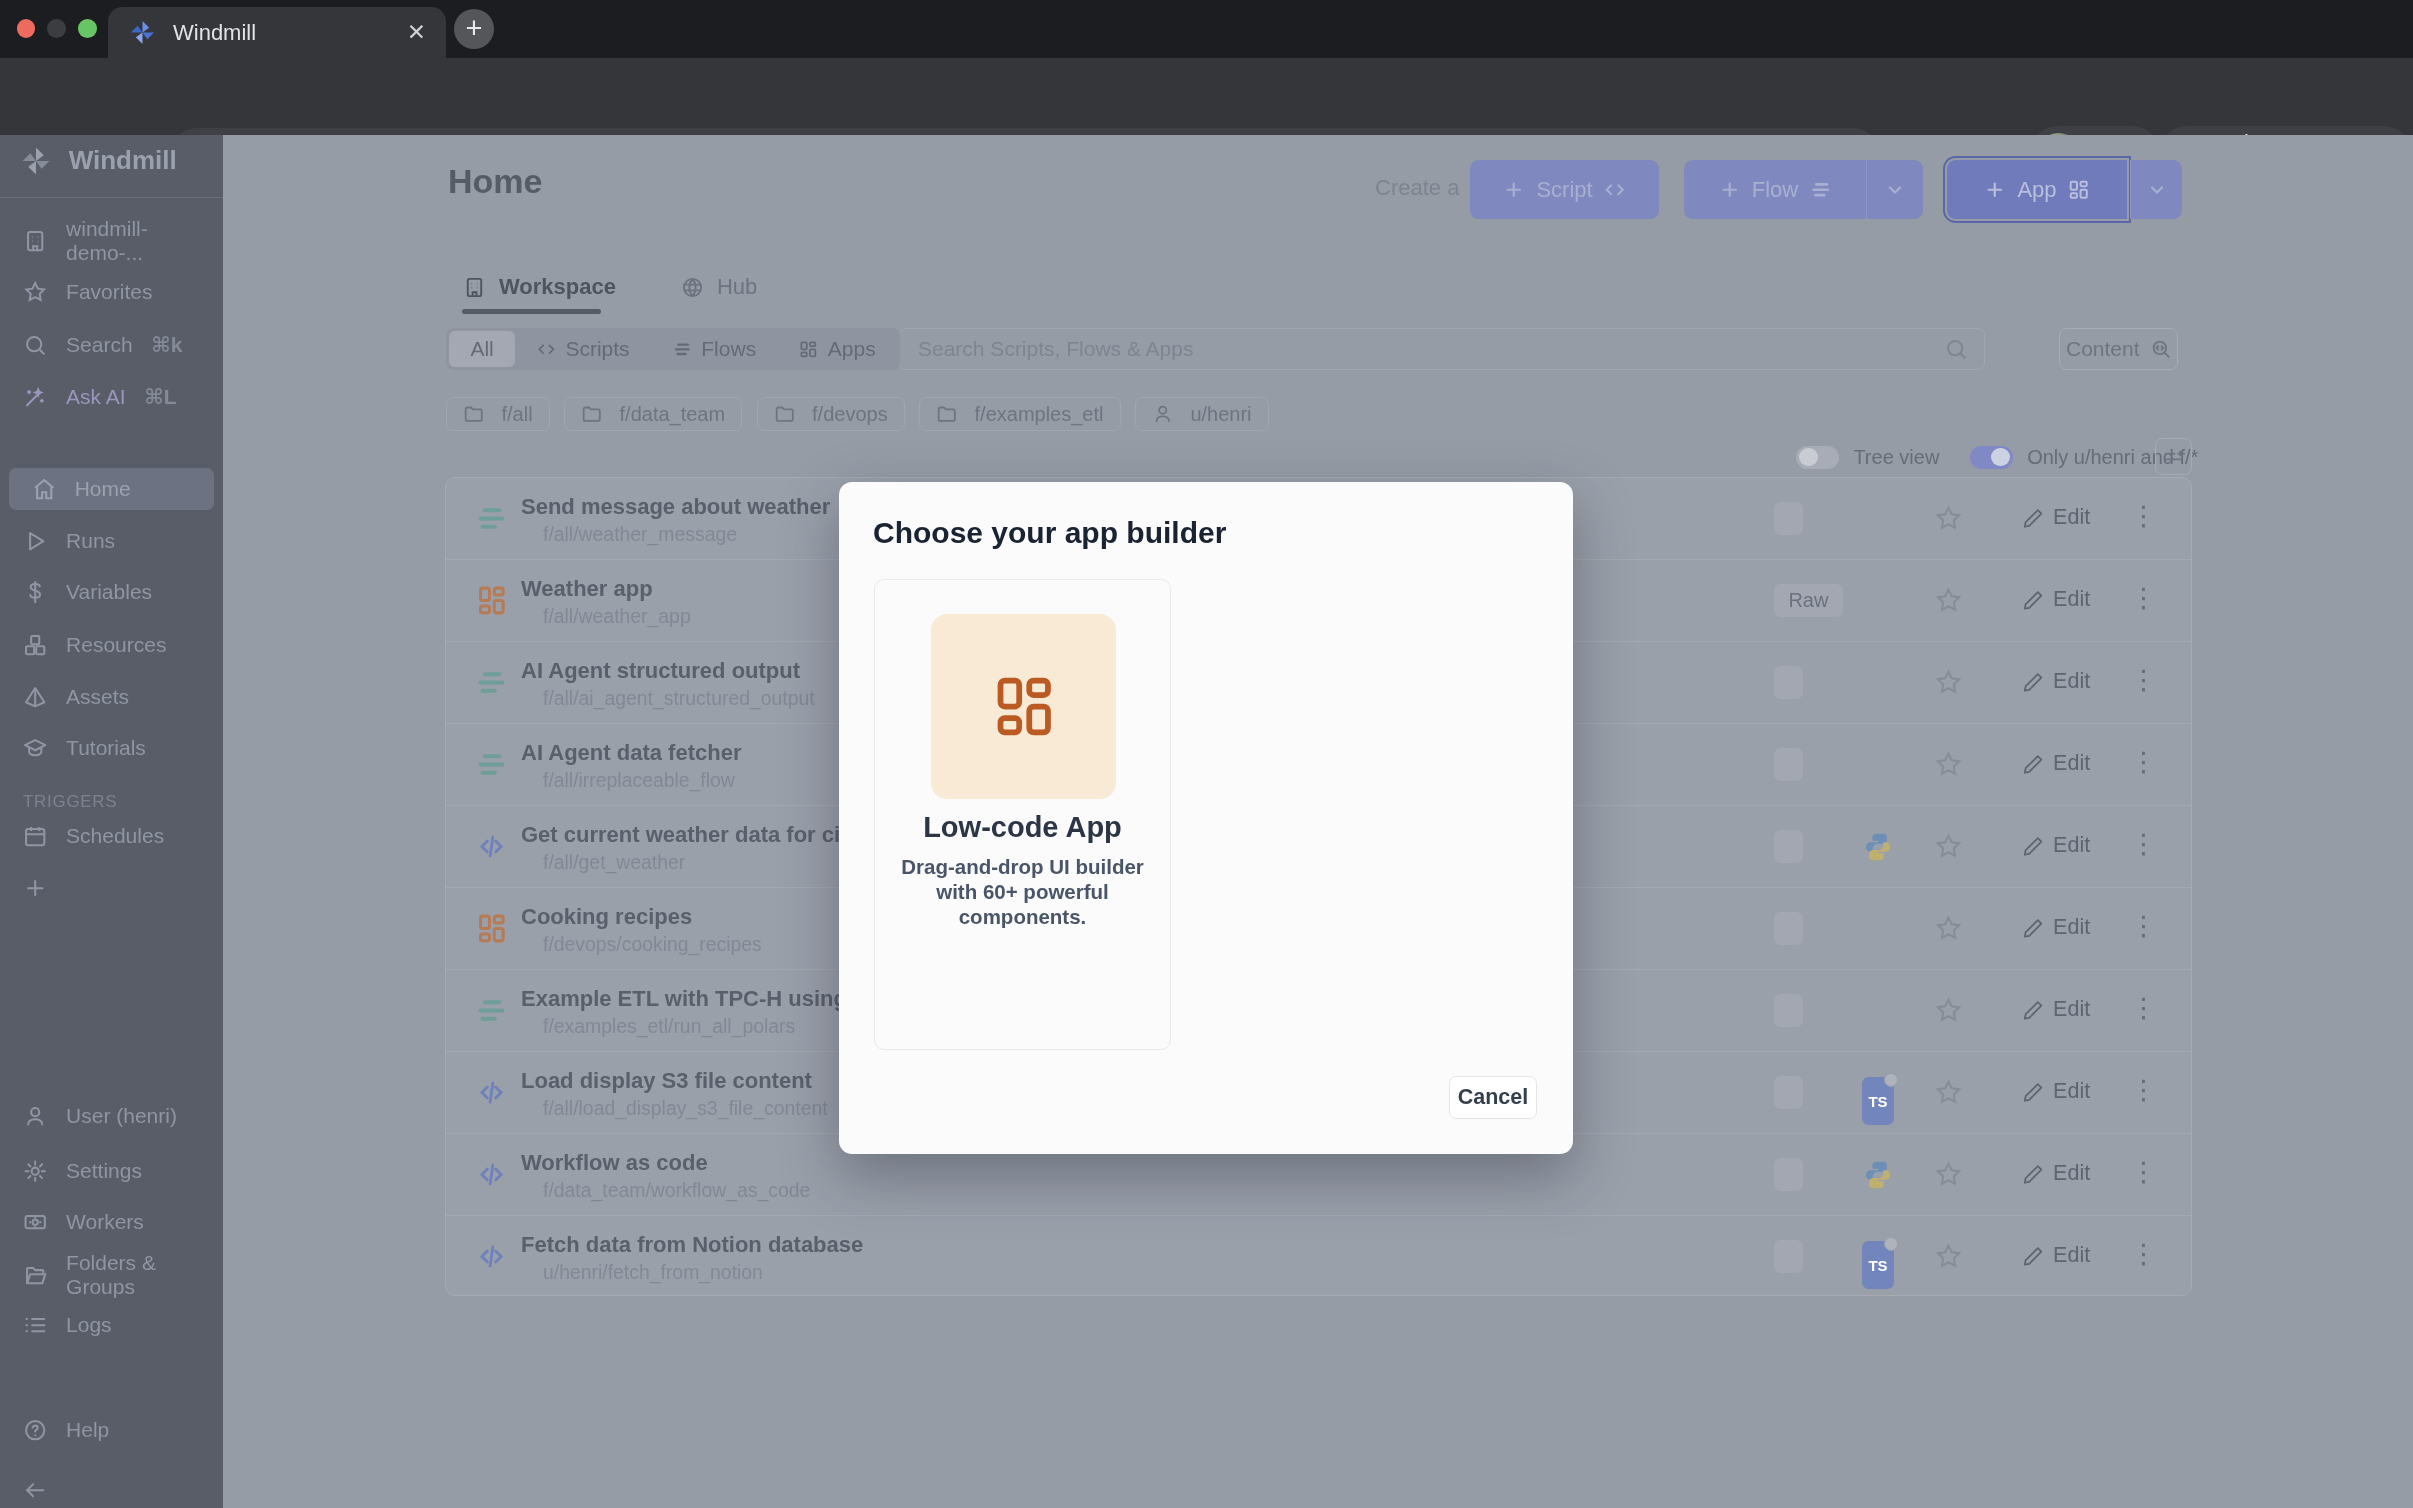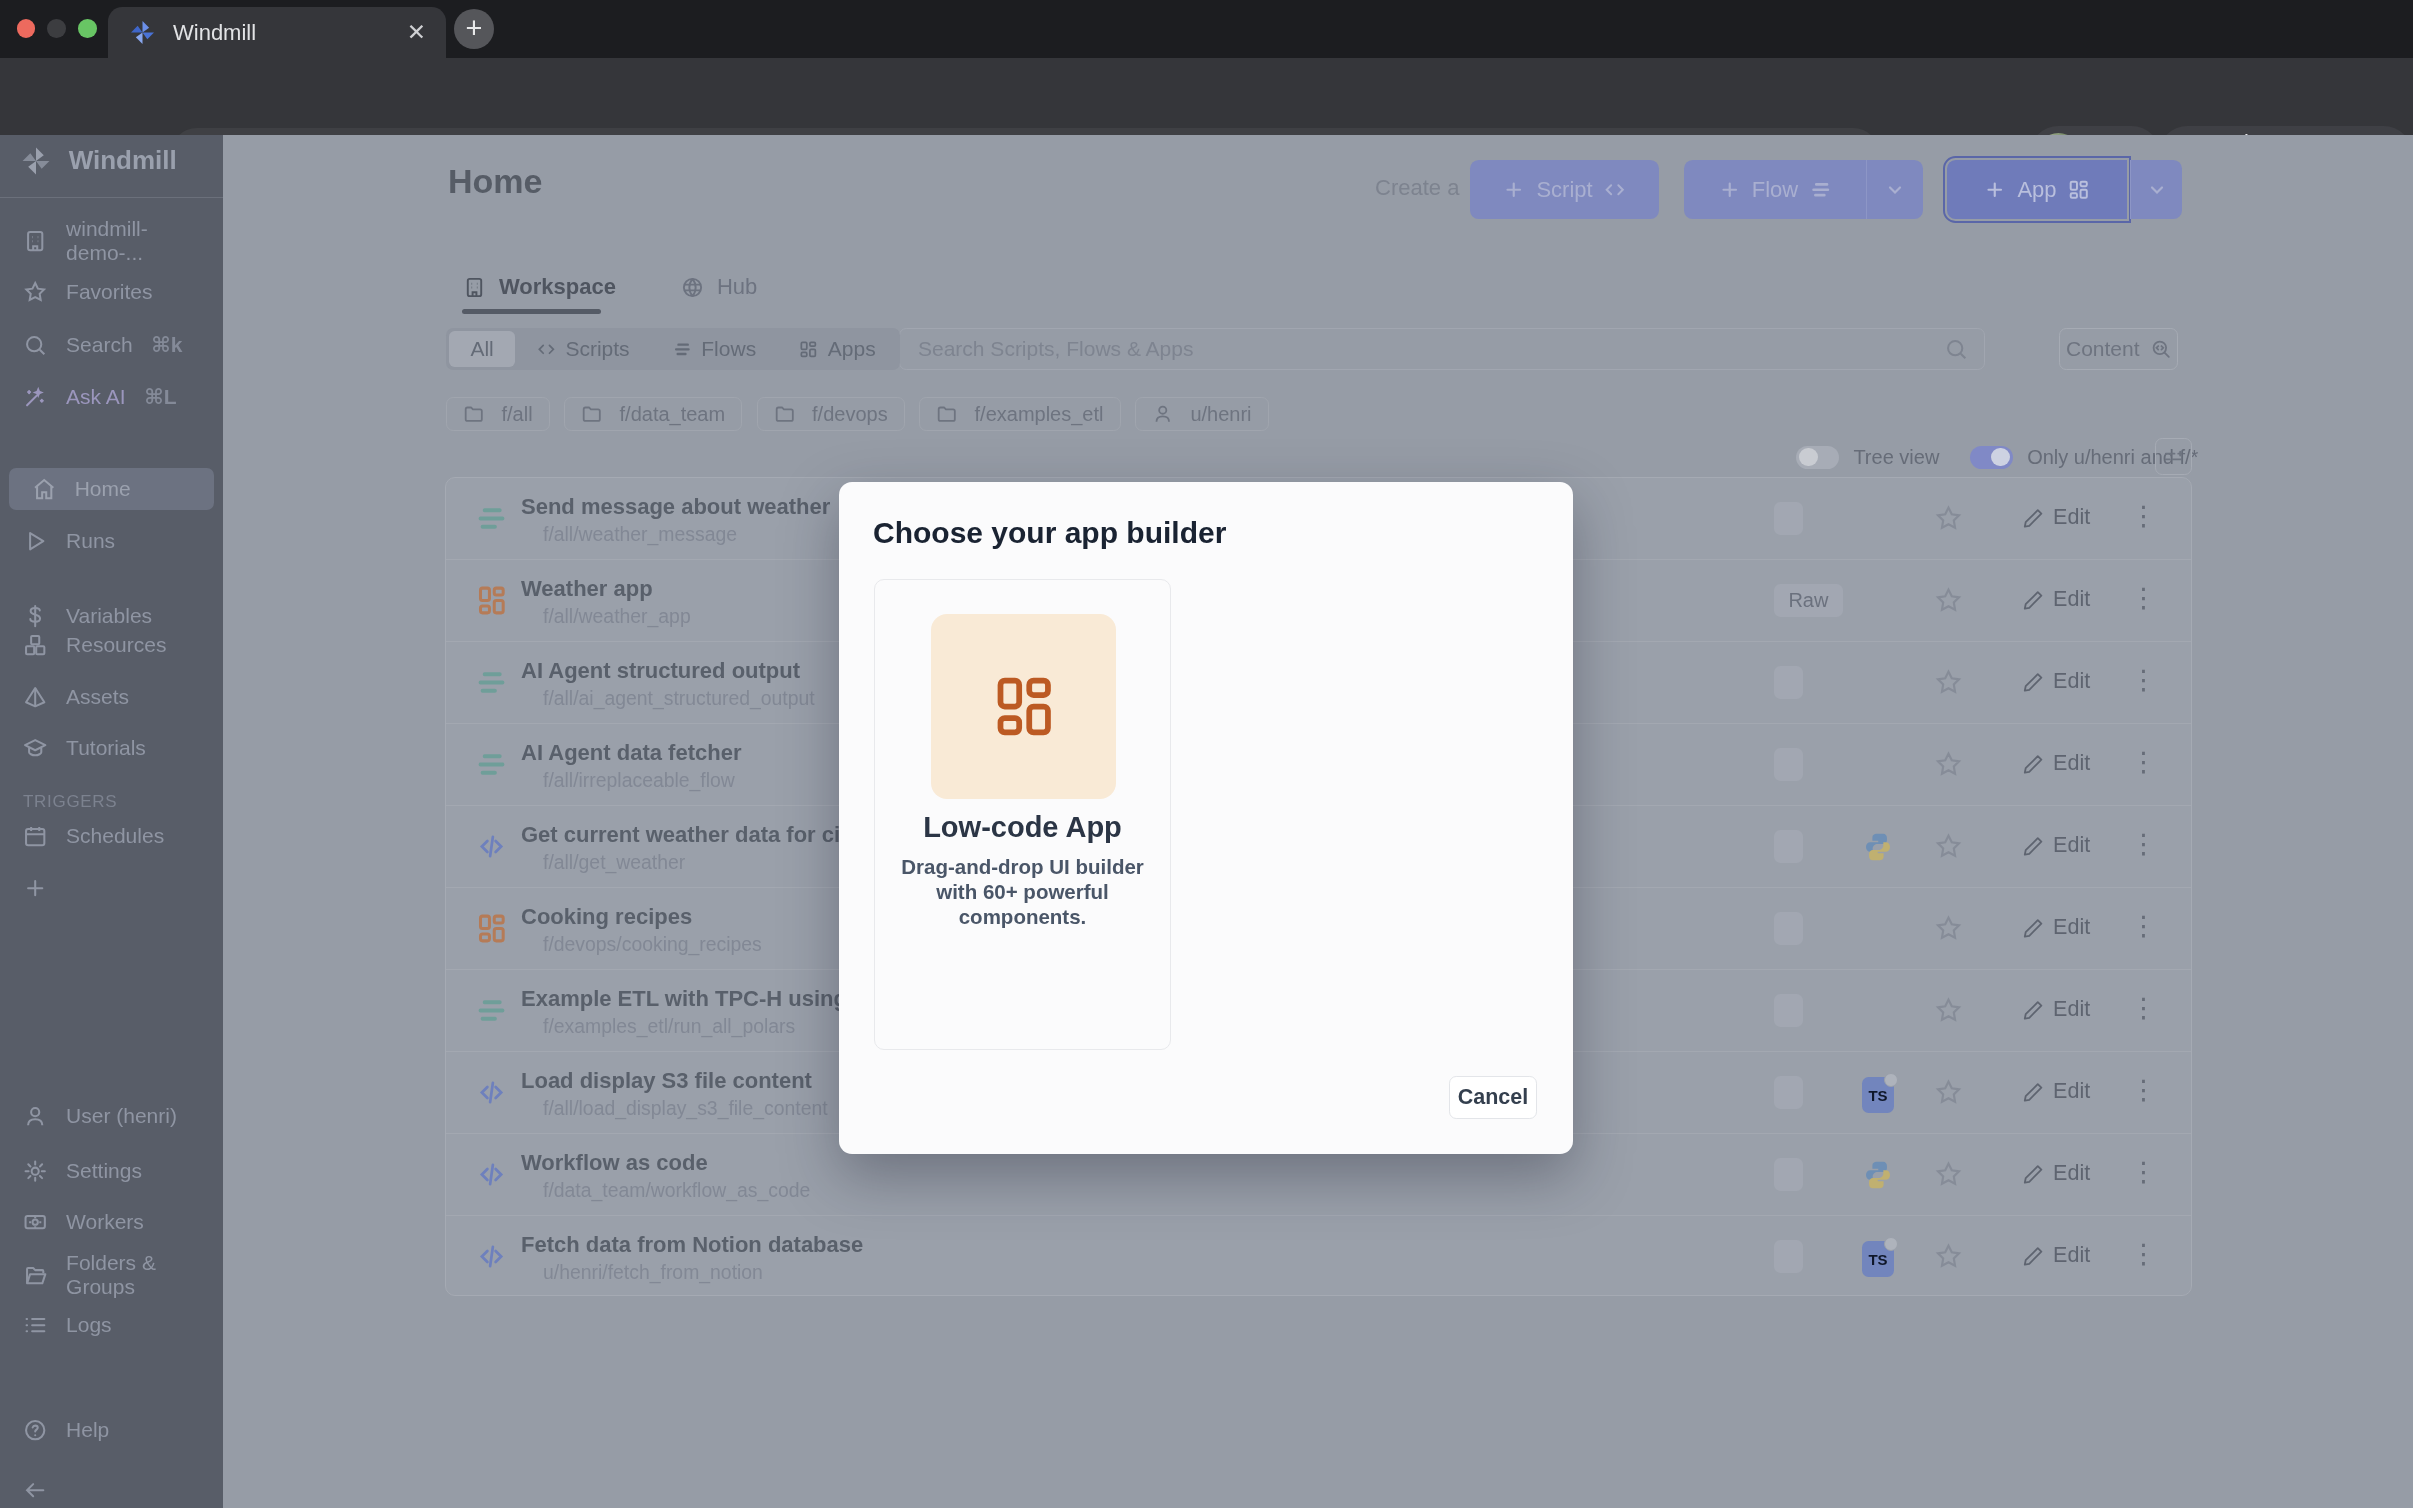--- a/index.html
+++ b/index.html
@@ -109,21 +109,21 @@
   .row .ticon{position:absolute;left:29px;top:24.4px;}
   .row .rtitle{position:absolute;left:75px;top:16px;font-size:22px;font-weight:bold;color:#59606b;white-space:nowrap;}
   .row .rpath{position:absolute;left:75px;top:45px;font-size:19.4px;color:#828895;white-space:nowrap;margin-left:22px;}
   .row .badge{position:absolute;left:1328px;top:24px;height:33px;padding:0 14.4px;border-radius:6.5px;
         background:#a2a7b2;color:#6b717e;font-size:20px;display:flex;align-items:center;}
   .row .lang{position:absolute;left:1416px;top:25px;width:32px;height:32px;}
   .row .star{position:absolute;left:1488px;top:26px;}
   .row .edit{position:absolute;left:1577px;top:27px;display:flex;align-items:center;gap:8.6px;
         font-size:21.5px;color:#5e6470;}
   .row .kebab{position:absolute;left:1684px;top:21.5px;font-size:27px;color:#666c78;}
-  .ts-box{width:32px;height:36px;border-radius:6.5px;background:#7285bd;color:#0f172a;font-size:15px;
+  .ts-box{width:32px;height:48px;border-radius:6.5px;background:#7285bd;color:#ffffff;font-size:15px;
         font-weight:bold;display:flex;align-items:center;justify-content:center;position:relative;}
   .ts-badge{position:absolute;right:-4.3px;top:-4.3px;width:14.4px;height:14.4px;border-radius:50%;
         background:#aeb3bc;border:1.4px solid #9aa0aa;box-sizing:border-box;}
   .hide{display:none;}
 
   
   .modal{left:839px;top:482px;width:734px;height:672px;background:#fbfbfc;border-radius:13px;
          box-shadow:0 21.5px 57px rgba(25,30,45,.35);}
   .m-title{left:34px;top:34px;font-size:30px;font-weight:800;color:#1a2332;}
   .card{top:97px;width:297px;height:471px;border:1.4px solid #e8e9ec;border-radius:10px;
@@ -247,21 +247,21 @@
           <path d="M5 9v12h5v-6h4v6h5V9"></path>
       </svg>
       <span>Home</span>
     </div>
     <div class="abs s-item" style="top:386px;">
       <svg width="24.4" height="24.4" viewBox="0 0 24 24" fill="none" stroke="currentColor" stroke-width="2" stroke-linejoin="round">
         <path d="M7 4l13 8-13 8z"></path>
       </svg>
       <span>Runs</span>
     </div>
-    <div class="abs s-item" style="top:461px;text-align:center;">
+    <div class="abs s-item" style="top:437px;text-align:center;">
       <svg width="24.4" height="24.4" viewBox="0 0 24 24" fill="none" stroke="currentColor" stroke-width="2" stroke-linecap="round">
         <path d="M12 2v20"></path>
           <path d="M16.5 6.5c0-1.5-2-2.5-4.5-2.5S7.5 5 7.5 7s1.5 2.8 4.5 3.5 4.8 1.6 4.8 3.8-2.3 3.2-4.8 3.2-4.8-1-4.8-2.7"></path>
       </svg>
       <span>Variables</span>
     </div>
     <div class="abs s-item" style="top:490px;">
       <svg width="24.4" height="24.4" viewBox="0 0 24 24" fill="none" stroke="currentColor" stroke-width="2">
         <rect x="8" y="3" width="8" height="8" rx="1"></rect>
           <rect x="3" y="13" width="8" height="8" rx="1"></rect>

